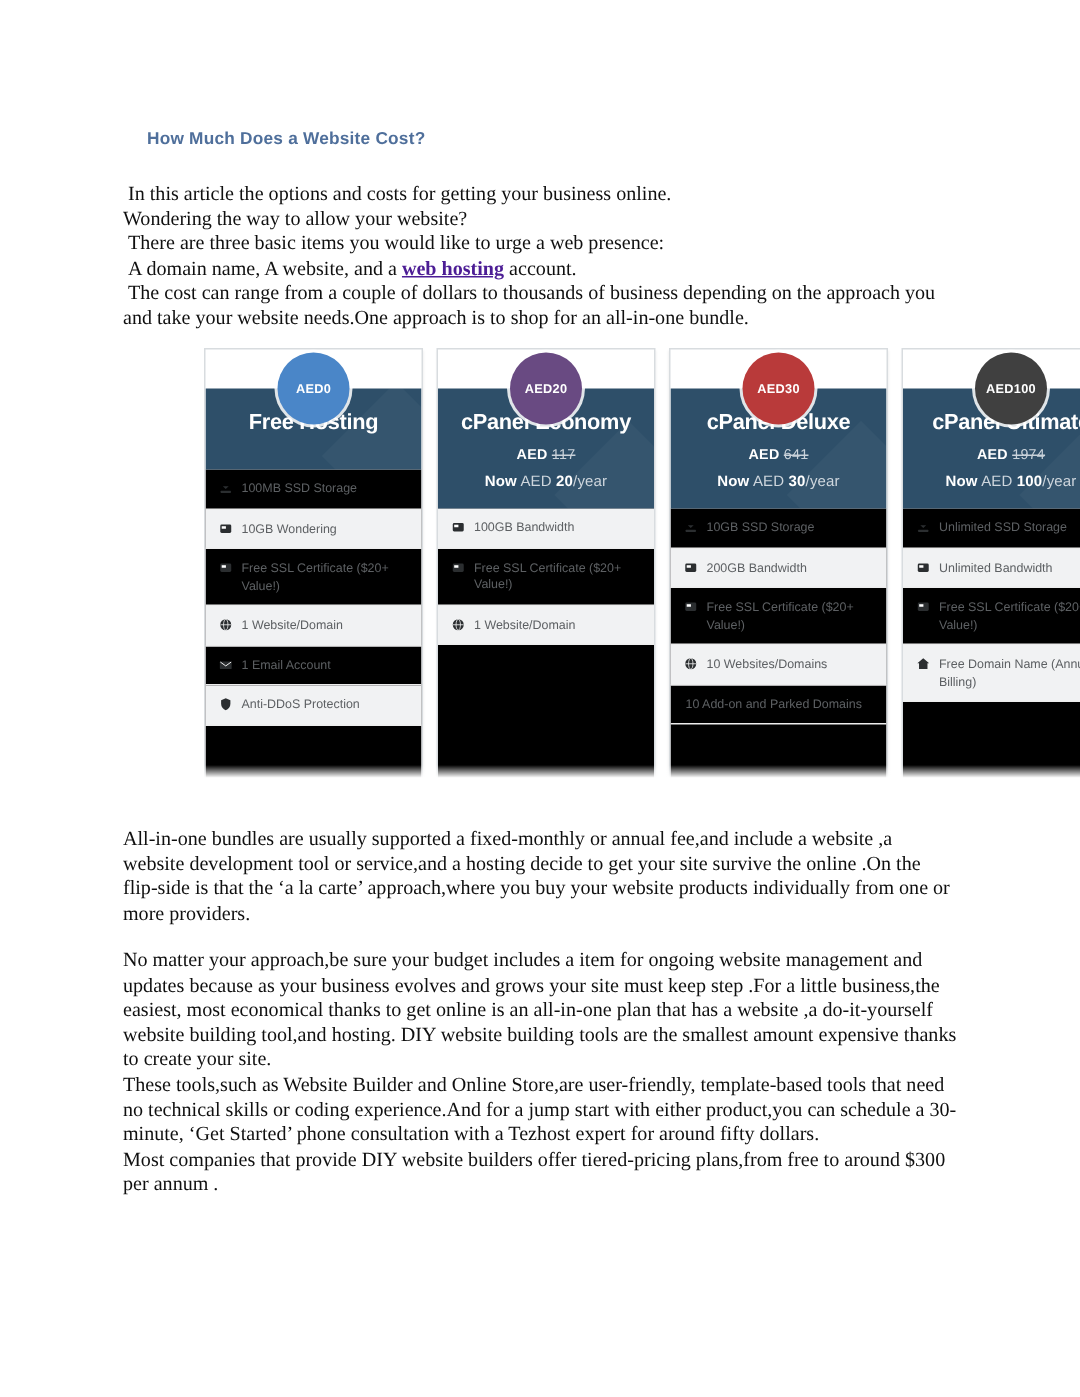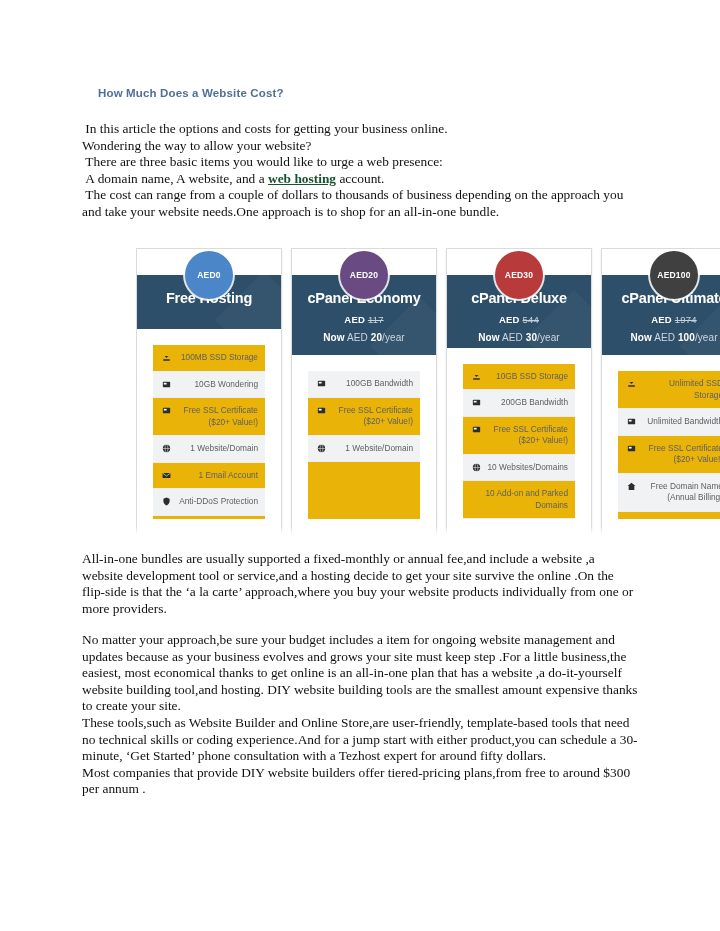--- a/index.html
+++ b/index.html
@@ -47,31 +47,31 @@
     text-align: left;
   }
   .copy p { margin: 0; }
   .copy .ln { display: block; white-space: pre-wrap; }
 
   #intro-block { top: 121px; }
   #bundles-block { top: 551px; width: 552px; }
   #approach-block { top: 632px; width: 556px; }
 
   a.inline-link {
-    color: #14532d;
+    color: #4c1d95;
     font-weight: bold;
     text-decoration: underline;
     text-underline-offset: 1px;
   }
 
   
   .pricing-figure {
     position: absolute;
     left: 136px;
-    top: 248px;
+    top: 232px;
     width: 584px;
     height: 288px;
     overflow: hidden;
     background: #ffffff;
   }
   .cards-rail {
     position: absolute;
     left: 0;
     top: 0;
     display: flex;
@@ -161,25 +161,24 @@
     margin-top: 7px;
     font-size: 10px;
     color: #ced6dd;
     letter-spacing: 0.1px;
   }
   .price-now .lead { color: #ffffff; font-weight: bold; }
   .price-now .amount { color: #ffffff; font-weight: bold; }
 
   .features {
     list-style: none;
-    margin: 16px;
+    margin: 0;
     padding: 0;
     flex: 1 1 auto;
-    background: #eab308;
-    text-align: right;
+    background: #000000;
   }
   .features li {
     display: flex;
     align-items: flex-start;
     gap: 6px;
     padding: 7px 7px 7px 8px;
     font-family: "Liberation Sans", "DejaVu Sans", sans-serif;
     font-size: 8.3px;
     line-height: 11.5px;
     color: #5d6063;
@@ -335,21 +334,21 @@
           </li>
         </ul>
       </div>
 
       <div class="plan-card">
         <div class="badge-wrap">
           <div class="price-badge" style="background:#b93a3a">AED30</div>
         </div>
         <div class="card-head">
           <div class="plan-name">cPanel Deluxe</div>
-          <div class="price-old"><span>AED</span> <span class="struck">544</span></div>
+          <div class="price-old"><span>AED</span> <span class="struck">641</span></div>
           <div class="price-now"><span class="lead">Now</span> <span>AED</span> <span class="amount">30</span><span>/year</span></div>
         </div>
         <ul class="features">
           <li>
             <span class="feat-icon">
                 <svg width="9" height="9" viewBox="0 0 16 16" fill="currentColor">
                   <path d="M8 1v7M8 9 4.5 5.5h7L8 9z"></path>
                   <rect x="2" y="11" width="12" height="2.6" rx="0.6"></rect>
                 </svg>
               </span>

